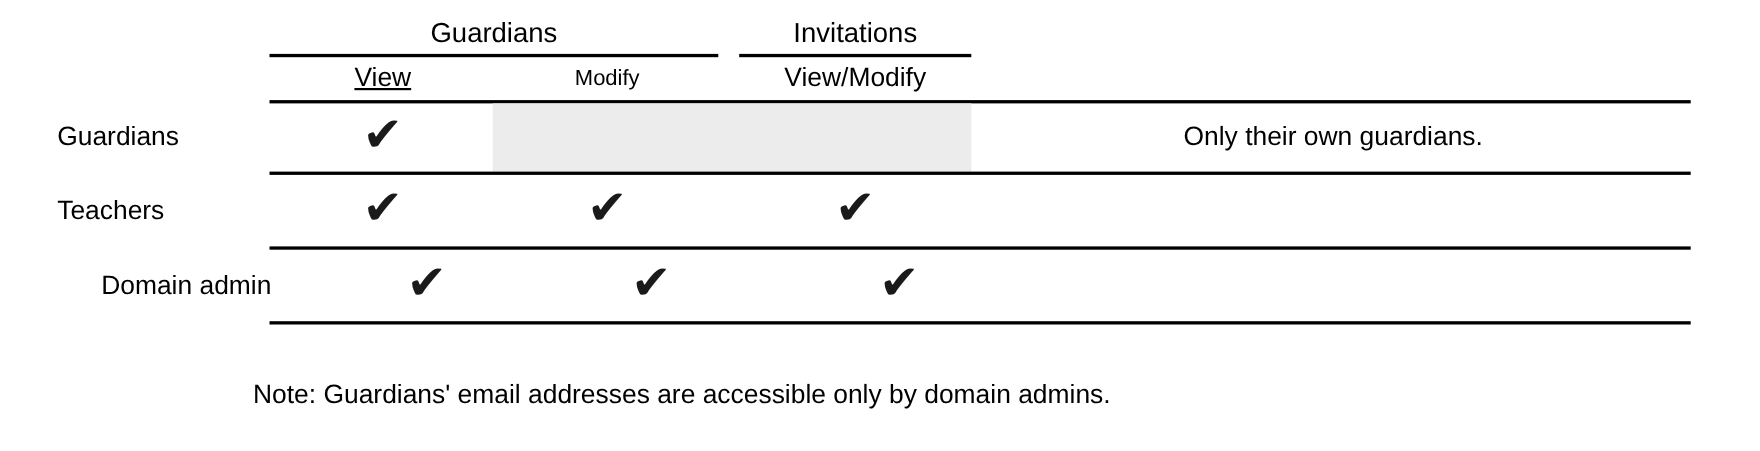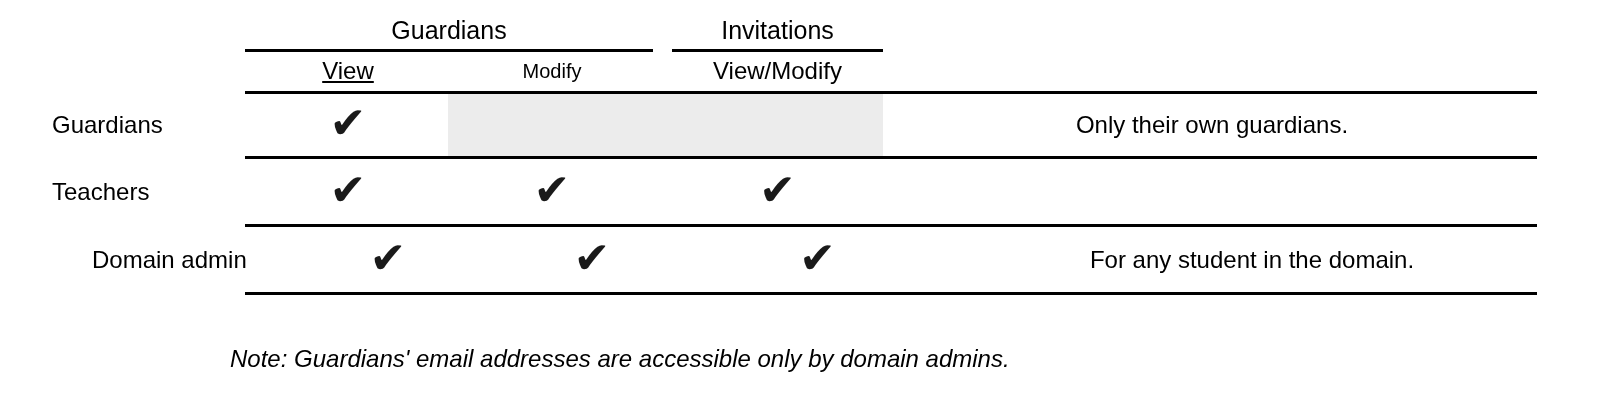--- a/index.html
+++ b/index.html
@@ -84,21 +84,20 @@
     font-size: 24px;
     line-height: 32px;
     align-items: center;
   }
   .footnote {
     position: absolute;
     left: 230px; top: 345px;
     font-size: 24px;
     line-height: 28px;
     white-space: nowrap;
-    font-style: italic;
   }
 </style>
 </head>
 <body>
 
 <div class="page">
 
   <div class="centered-label group-guardians">
     <span>Guardians</span>
   </div>
@@ -156,21 +155,18 @@
     <div class="row-label">Domain admin</div>
     <div class="cell cell-view">
       <span class="check">✔</span>
     </div>
     <div class="cell cell-modify">
       <span class="check">✔</span>
     </div>
     <div class="cell cell-viewmodify">
       <span class="check">✔</span>
     </div>
-    <div class="row-note">
-      <span>For any student in the domain.</span>
-    </div>
   </div>
   <div class="rule rule-admin"></div>
 
   <div class="footnote">Note: Guardians' email addresses are accessible only by domain admins.</div>
 
 </div>
 
 </body></html>

